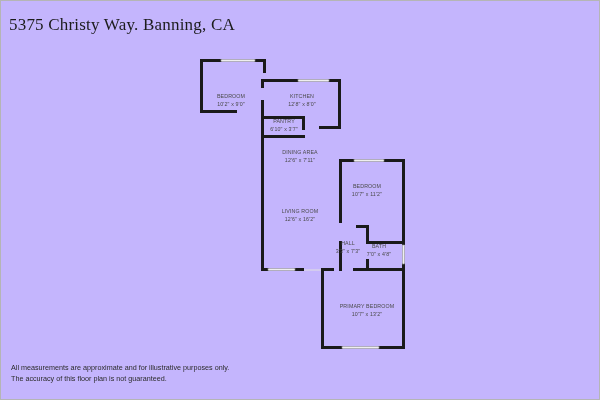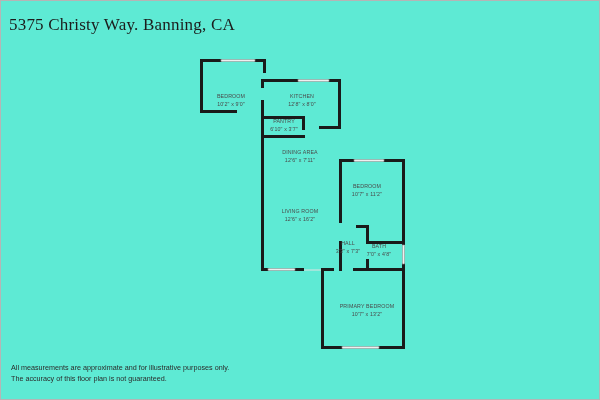--- a/index.html
+++ b/index.html
@@ -4,21 +4,21 @@
 <style>
   :root{
     --wall-color:#1a1a1a;
     --window-fill:#efefef;
     --label-color:#4a4a4a;
   }
   html,body{margin:0;padding:0;background:#fff;}
   #page{
     position:relative;
     width:600px;height:400px;
-    background:#5eead4;
+    background:#c4b5fd;
     box-sizing:border-box;
     border:1px solid #b5b5b5;
     overflow:hidden;
     font-family:"Liberation Sans",sans-serif;
   }
   .title{
     position:absolute;
     left:8px;top:14px;
     font-family:"Liberation Serif",serif;
     font-size:17px;

